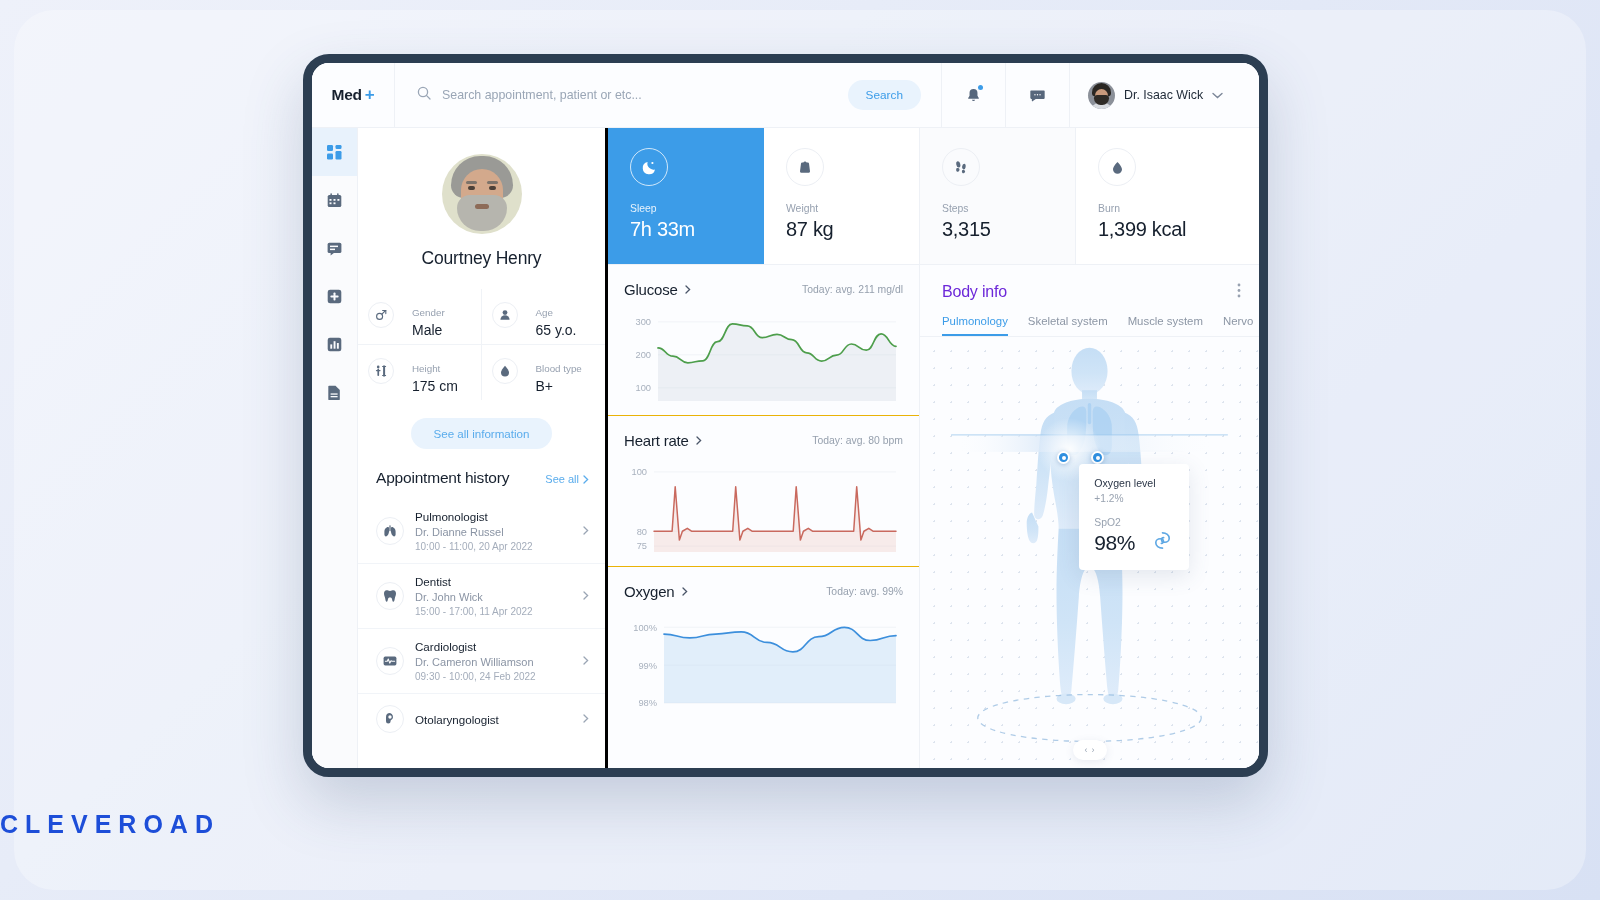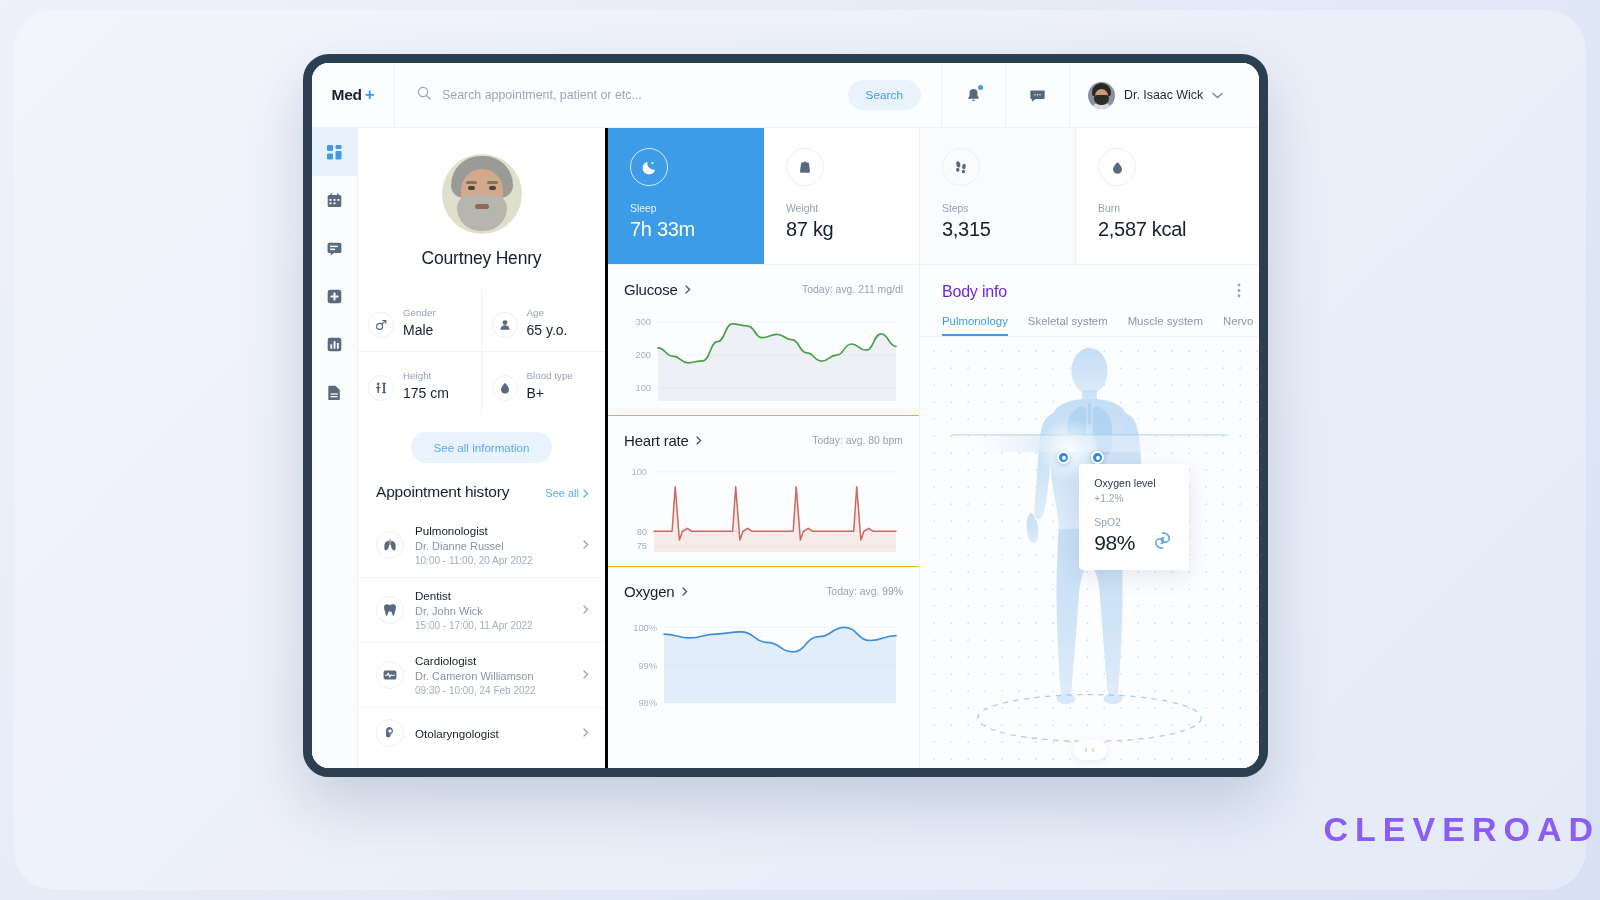--- a/index.html
+++ b/index.html
@@ -75,21 +75,21 @@
                          border-radius: 14px 14px 25px 25px; background: #b6b5ae; }
   .avatar-lg .al-mouth { position: absolute; left: 33px; top: 50px; width: 14px; height: 5px;
                          border-radius: 4px; background: #8d6b58; }
   .avatar-lg .al-eyeL { position: absolute; left: 26px; top: 32px; width: 7px; height: 4px; border-radius: 3px; background: #4c4038; }
   .avatar-lg .al-eyeR { position: absolute; left: 47px; top: 32px; width: 7px; height: 4px; border-radius: 3px; background: #4c4038; }
   .avatar-lg .al-brL { position: absolute; left: 24px; top: 27px; width: 11px; height: 3px; border-radius: 2px; background: #7d736a; }
   .avatar-lg .al-brR { position: absolute; left: 45px; top: 27px; width: 11px; height: 3px; border-radius: 2px; background: #7d736a; }
   .patient-name { font-size: 17.5px; color: #16202e; margin-top: 14px; letter-spacing: -0.2px; }
 
   .stats { display: grid; grid-template-columns: 1fr 1fr; margin-top: 20px; }
-  .stat { display: flex; align-items: flex-end; gap: 9px; padding: 13px 4px 13px 10px; }
+  .stat { display: flex; align-items: flex-start; gap: 18px; padding: 13px 4px 6px 10px; }
   .stat:nth-child(1), .stat:nth-child(2) { border-bottom: 1px solid #f0f3f7; }
   .stat:nth-child(odd) { border-right: 1px solid #f0f3f7; }
   .stat-ic { width: 26px; height: 26px; border-radius: 50%; border: 1px solid #eceff4; flex: none;
              display: flex; align-items: center; justify-content: center; }
   .stat-label { font-size: 9.8px; color: #97a1b0; line-height: 1.2; }
   .stat-value { font-size: 14px; color: #16202e; margin-top: 2px; }
 
   .seeall-wrap { text-align: center; padding: 18px 0 20px; }
   .seeall-btn { border: none; background: #e9f3fd; color: #5aacec; font-size: 11.6px;
                 padding: 9px 22px; border-radius: 18px; cursor: pointer; font-family: "Liberation Sans", sans-serif; }
@@ -136,22 +136,22 @@
   .tt-label { font-size: 10.6px; color: #2b3647; }
   .tt-delta { font-size: 10.2px; color: #98a2b0; margin-top: 4px; }
   .tt-sub { font-size: 10.4px; color: #98a2b0; margin-top: 13px; }
   .tt-row { display: flex; align-items: center; justify-content: space-between; margin-top: 1px; }
   .tt-value { font-size: 21px; color: #16202e; letter-spacing: -0.5px; }
   .rotator { position: absolute; left: 50%; transform: translateX(-50%); bottom: 8px;
              width: 34px; height: 20px; border-radius: 10px; background: #fff;
              box-shadow: 0 2px 8px rgba(80,100,140,0.12); display: flex; align-items: center;
              justify-content: center; gap: 4px; color: #9aa5b4; font-size: 9px; cursor: pointer; }
 
-  .watermark { position: absolute; left: 0; right: 0; top: 810px; text-align: right;
-               font-size: 34px; letter-spacing: 7px; color: #8b5cf6; font-weight: bold; }
+  .watermark { position: absolute; left: 0; right: 0; top: 810px; text-align: left;
+               font-size: 25px; letter-spacing: 7px; color: #1d4ed8; font-weight: bold; }
 </style>
 </head>
 <body>
 
 <div class="bg-rounded"></div>
 
 <div class="device">
  <div class="screen">
 
   <div class="topbar">
@@ -447,21 +447,21 @@
           <div style="font-size:10.4px;color:#97a1b0;margin-top:17px;">Steps</div>
           <div style="font-size:20px;color:#16202e;margin-top:4px;letter-spacing:-0.3px;">3,315</div>
         </div>
         <div style="flex:1; background:#fff; padding:20px 0 0 22px;">
           <span style="display:inline-flex;width:38px;height:38px;border-radius:50%;border:1px solid #eceff4;align-items:center;justify-content:center;">
             <svg width="13" height="13" viewBox="0 0 13 13" fill="#5a6a7e">
                   <path d="M6.5 1C6.5 1 11 5.6 11 8.2A4.5 4.5 0 0 1 2 8.2C2 5.6 6.5 1 6.5 1z"></path>
                 </svg>
           </span>
           <div style="font-size:10.4px;color:#97a1b0;margin-top:17px;">Burn</div>
-          <div style="font-size:20px;color:#16202e;margin-top:4px;letter-spacing:-0.3px;">2,587 kcal</div>
+          <div style="font-size:20px;color:#16202e;margin-top:4px;letter-spacing:-0.3px;">1,399 kcal</div>
         </div>
       </div>
 
       <div style="flex:1; display:flex; min-height:0;">
 
         <div class="center">
 
           <div class="chart-block">
             <div class="chart-head">
               <span class="chart-title">

